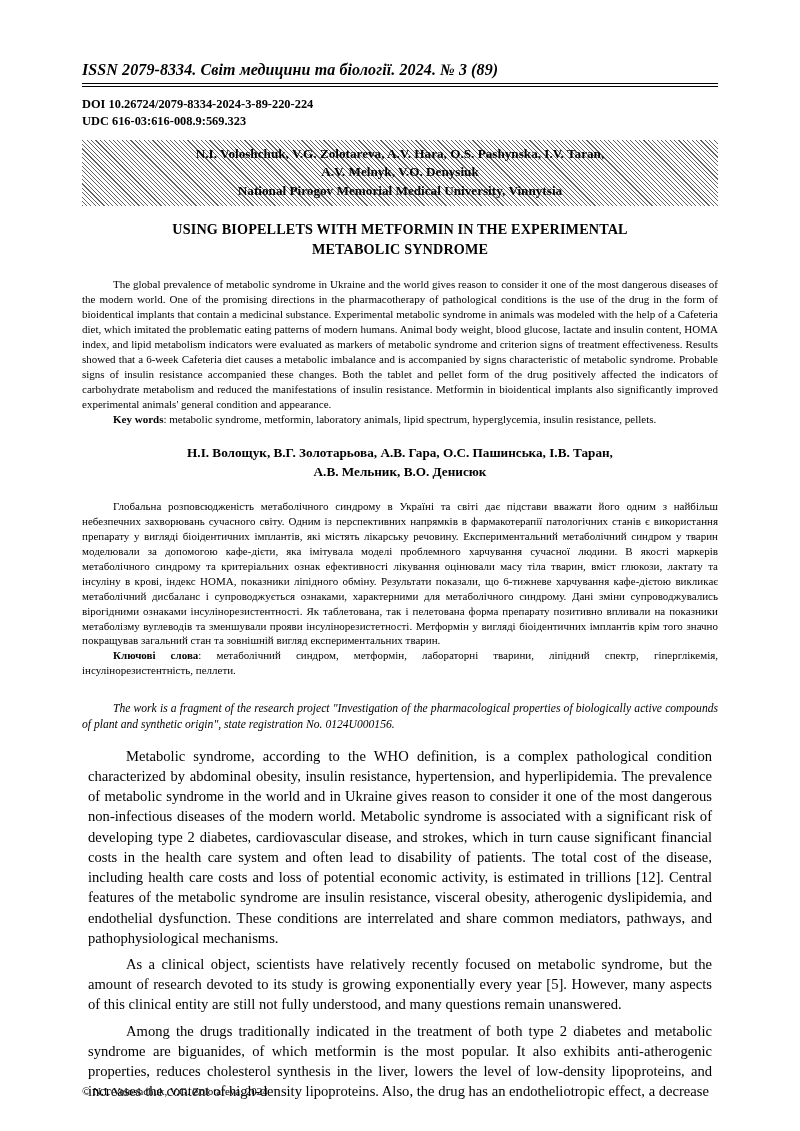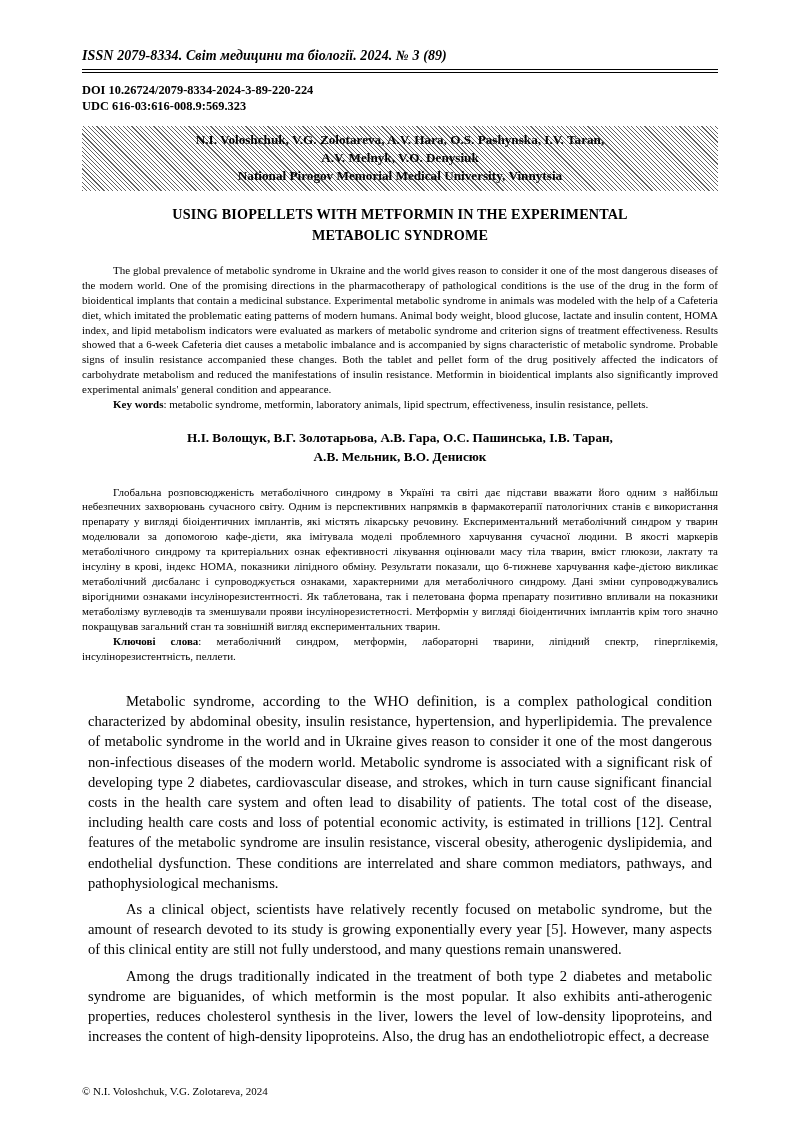--- a/index.html
+++ b/index.html
@@ -24,24 +24,24 @@
   }
   .content {
     position: absolute;
     left: 82px;
     top: 0;
     width: 636px;
   }
 
   
   .runhead {
-    margin-top: 48px;
+    margin-top: 60px;
     font-style: italic;
     font-weight: bold;
-    font-size: 14px;
+    font-size: 16px;
     letter-spacing: 0.1px;
     line-height: 1.2;
   }
   .rule-double {
     margin-top: 4px;
     border-top: 1.6px solid #000;
     border-bottom: 0.9px solid #000;
     height: 2.2px;
     box-sizing: content-box;
   }
@@ -205,38 +205,41 @@
     <div class="title-en">
       <div>USING BIOPELLETS WITH METFORMIN IN THE EXPERIMENTAL</div>
       <div>METABOLIC SYNDROME</div>
     </div>
 
 
     <div class="zigzag"></div>
 
     <div class="abstract">
       <p>The global prevalence of metabolic syndrome in Ukraine and the world gives reason to consider it one of the most dangerous diseases of the modern world. One of the promising directions in the pharmacotherapy of pathological conditions is the use of the drug in the form of bioidentical implants that contain a medicinal substance. Experimental metabolic syndrome in animals was modeled with the help of a Cafeteria diet, which imitated the problematic eating patterns of modern humans. Animal body weight, blood glucose, lactate and insulin content, HOMA index, and lipid metabolism indicators were evaluated as markers of metabolic syndrome and criterion signs of treatment effectiveness. Results showed that a 6-week Cafeteria diet causes a metabolic imbalance and is accompanied by signs characteristic of metabolic syndrome. Probable signs of insulin resistance accompanied these changes. Both the tablet and pellet form of the drug positively affected the indicators of carbohydrate metabolism and reduced the manifestations of insulin resistance. Metformin in bioidentical implants also significantly improved experimental animals' general condition and appearance.</p>
-      <p><span class="kw-label">Key words</span><span>: metabolic syndrome, metformin, laboratory animals, lipid spectrum, effectiveness, insulin resistance, pellets.</span></p>
+      <p><span class="kw-label">Key words</span><span>: metabolic syndrome, metformin, laboratory animals, lipid spectrum, hyperglycemia, insulin resistance, pellets.</span></p>
     </div>
 
     <div class="authors-ua">
       <div>Н.І. Волощук, В.Г. Золотарьова, А.В. Гара, О.С. Пашинська, І.В. Таран,</div>
       <div>А.В. Мельник, В.О. Денисюк</div>
     </div>
 
 
     <div class="zigzag"></div>
 
     <div class="abstract">
       <p>Глобальна розповсюдженість метаболічного синдрому в Україні та світі дає підстави вважати його одним з найбільш небезпечних захворювань сучасного світу. Одним із перспективних напрямків в фармакотерапії патологічних станів є використання препарату у вигляді біоідентичних імплантів, які містять лікарську речовину. Експериментальний метаболічний синдром у тварин моделювали за допомогою кафе-дієти, яка імітувала моделі проблемного харчування сучасної людини. В якості маркерів метаболічного синдрому та критеріальних ознак ефективності лікування оцінювали масу тіла тварин, вміст глюкози, лактату та інсуліну в крові, індекс HOMA, показники ліпідного обміну. Результати показали, що 6-тижневе харчування кафе-дієтою викликає метаболічний дисбаланс і супроводжується ознаками, характерними для метаболічного синдрому. Дані зміни супроводжувались вірогідними ознаками інсулінорезистентності. Як таблетована, так і пелетована форма препарату позитивно впливали на показники метаболізму вуглеводів та зменшували прояви інсулінорезистетності. Метформін у вигляді біоідентичних імплантів крім того значно покращував загальний стан та зовнішній вигляд експериментальних тварин.</p>
       <p><span class="kw-label">Ключові слова</span><span>: метаболічний синдром, метформін, лабораторні тварини, ліпідний спектр, гіперглікемія, інсулінорезистентність, пеллети.</span></p>
     </div>
 
     <div class="zigzag"></div>
 
+    <div class="funding">
+      <p>The work is a fragment of the research project "Investigation of the pharmacological properties of biologically active compounds of plant and synthetic origin", state registration No. 0124U000156.</p>
+    </div>
 
     <div class="body-text">
       <p>Metabolic syndrome, according to the WHO definition, is a complex pathological condition characterized by abdominal obesity, insulin resistance, hypertension, and hyperlipidemia. The prevalence of metabolic syndrome in the world and in Ukraine gives reason to consider it one of the most dangerous non-infectious diseases of the modern world. Metabolic syndrome is associated with a significant risk of developing type 2 diabetes, cardiovascular disease, and strokes, which in turn cause significant financial costs in the health care system and often lead to disability of patients. The total cost of the disease, including health care costs and loss of potential economic activity, is estimated in trillions [12]. Central features of the metabolic syndrome are insulin resistance, visceral obesity, atherogenic dyslipidemia, and endothelial dysfunction. These conditions are interrelated and share common mediators, pathways, and pathophysiological mechanisms.</p>
       <p>As a clinical object, scientists have relatively recently focused on metabolic syndrome, but the amount of research devoted to its study is growing exponentially every year [5]. However, many aspects of this clinical entity are still not fully understood, and many questions remain unanswered.</p>
       <p>Among the drugs traditionally indicated in the treatment of both type 2 diabetes and metabolic syndrome are biguanides, of which metformin is the most popular. It also exhibits anti-atherogenic properties, reduces cholesterol synthesis in the liver, lowers the level of low-density lipoproteins, and increases the content of high-density lipoproteins. Also, the drug has an endotheliotropic effect, a decrease</p>
     </div>
 
   </div>
 
   <div class="footer-copy">© N.I. Voloshchuk, V.G. Zolotareva, 2024</div>

